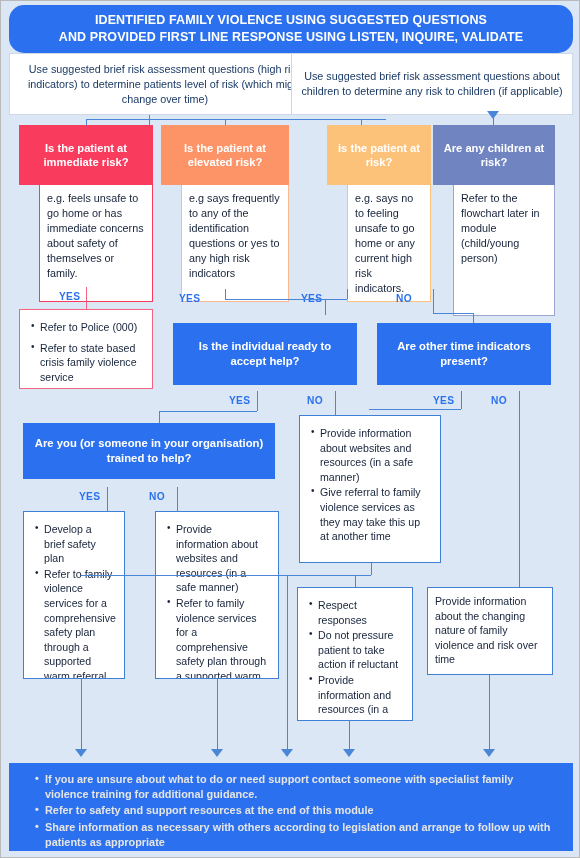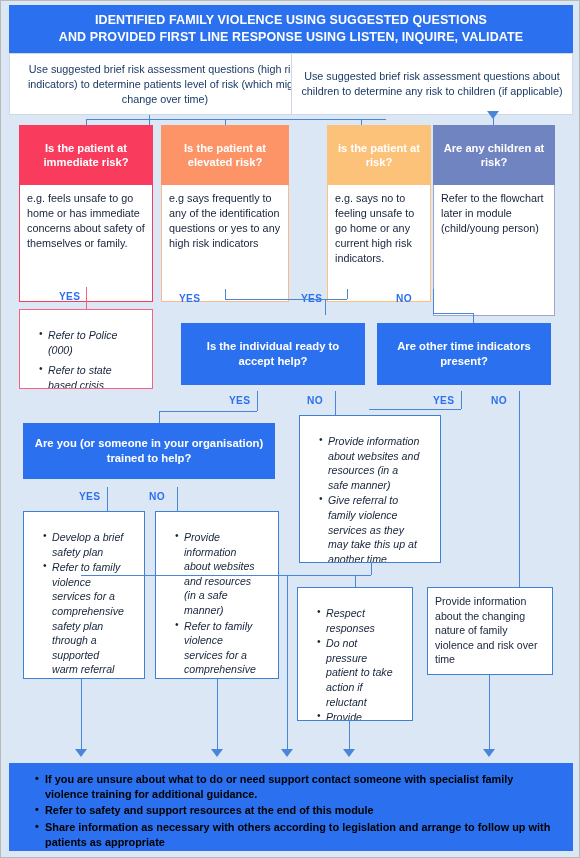--- a/index.html
+++ b/index.html
@@ -22,21 +22,21 @@
   
   .header-band {
     left: 8px; top: 4px; width: 564px; height: 48px;
     background: #2b70ee;
     color: #ffffff;
     font-weight: bold;
     font-size: 12.5px;
     line-height: 17px;
     letter-spacing: 0.1px;
     text-align: center;
-    display: flex; align-items: center; justify-content: center;
+    display: flex; align-items: center; justify-content: center; border-radius: 15px;
   }
   .subrow {
     top: 52px; height: 62px;
     background: #ffffff;
     border: 1px solid #cfd9e6;
     color: #1b3a66;
     font-size: 10.8px;
     line-height: 15px;
     text-align: center;
     display: flex; align-items: center; justify-content: center;
@@ -58,20 +58,21 @@
     padding: 0 6px;
   }
   .riskbody {
     background: #ffffff;
     height: 106px;
     font-size: 10.8px;
     line-height: 15px;
     color: #16233a;
     padding: 6px 7px 4px 7px;
     overflow: hidden;
+    margin-left: 20px;
   }
   .rc1 { left: 18px;  }
   .rc2 { left: 160px; }
   .rc3 { left: 292px; padding-left: 34px; }
   .rc4 { left: 432px; }
   .rc1 .riskhead { background: #f93b5e; }
   .rc2 .riskhead { background: #fd9468; }
   .rc3 .riskhead { background: #fdc279; }
   .rc4 .riskhead { background: #7084c2; }
   .rc1 .riskbody { border: 1px solid #f93b5e; border-top: none; }
@@ -87,21 +88,21 @@
   .card {
     background: #ffffff;
     border: 1px solid #3f7fd6;
     font-size: 10.6px;
     line-height: 14.6px;
     color: #16233a;
     padding: 6px 7px;
     overflow: hidden;
   }
   .card.red { border-color: #f4647f; }
-  .card ul { margin: 12px; padding: 0; list-style: none; font-style: italic; }
+  .card ul { margin: 4px; padding: 0; list-style: none; }
   .card li {
     position: relative;
     padding-left: 9px;
     margin-bottom: 1px;
   }
   .card li:before {
     content: "\2022";
     position: absolute; left: 0; top: -1px;
     font-size: 10px;
   }
@@ -137,21 +138,21 @@
     width: 0; height: 0;
     border-left: 6px solid transparent;
     border-right: 6px solid transparent;
     border-top: 8px solid #4a86d8;
   }
 
   
   .footer {
     left: 8px; top: 762px; width: 564px; height: 88px;
     background: #2b70ee;
-    color: #000000;
+    color: #e5e5e5;
     padding: 9px 18px 6px 26px;
   }
   .footer ul { margin: 0; padding: 0; list-style: none; }
   .footer li {
     position: relative;
     padding-left: 10px;
     font-weight: bold;
     font-size: 10.9px;
     line-height: 15.2px;
     margin-bottom: 1px;
@@ -221,21 +222,21 @@
   <div class="abs ln lnh" style="left:432px; top:312px; width:40px;"></div>
   <div class="abs ln lnv" style="left:472px; top:312px; height:12px;"></div>
 
   <div class="abs card red" style="left:18px; top:308px; width:134px; height:80px;">
     <ul>
       <li>Refer to Police (000)</li>
       <li style="margin-top:6px;">Refer to state based crisis family violence service</li>
     </ul>
   </div>
 
-  <div class="abs bluebox" style="left:180px; top:322px; width:184px; height:62px;">Is the individual ready to accept help?</div>
+  <div class="abs bluebox" style="left:172px; top:322px; width:184px; height:62px;">Is the individual ready to accept help?</div>
 
   <div class="abs bluebox" style="left:376px; top:322px; width:174px; height:62px;">Are other time indicators present?</div>
 
   <div class="abs yn" style="left:228px; top:394px;">YES</div>
   <div class="abs yn" style="left:306px; top:394px;">NO</div>
   <div class="abs yn" style="left:432px; top:394px;">YES</div>
   <div class="abs yn" style="left:490px; top:394px;">NO</div>
 
   <div class="abs ln lnv" style="left:256px; top:390px; height:20px;"></div>
   <div class="abs ln lnh" style="left:158px; top:410px; width:98px;"></div>
@@ -247,21 +248,21 @@
   <div class="abs ln lnv" style="left:518px; top:390px; height:196px;"></div>
 
   <div class="abs bluebox" style="left:22px; top:422px; width:252px; height:56px;">Are you (or someone in your organisation) trained to help?</div>
 
   <div class="abs yn" style="left:78px; top:490px;">YES</div>
   <div class="abs yn" style="left:148px; top:490px;">NO</div>
 
   <div class="abs ln lnv" style="left:106px; top:486px; height:24px;"></div>
   <div class="abs ln lnv" style="left:176px; top:486px; height:24px;"></div>
 
-  <div class="abs card" style="left:22px; top:510px; width:122px; height:168px;">
+  <div class="abs card" style="left:22px; top:510px; width:102px; height:168px;">
     <ul>
       <li>Develop a brief safety plan</li>
       <li>Refer to family violence services for a comprehensive safety plan through a supported warm referral</li>
     </ul>
   </div>
 
   <div class="abs card" style="left:154px; top:510px; width:124px; height:168px;">
     <ul>
       <li>Provide information about websites and resources  (in a safe manner)</li>
       <li>Refer to family violence services for a comprehensive safety plan through a supported warm referral</li>

